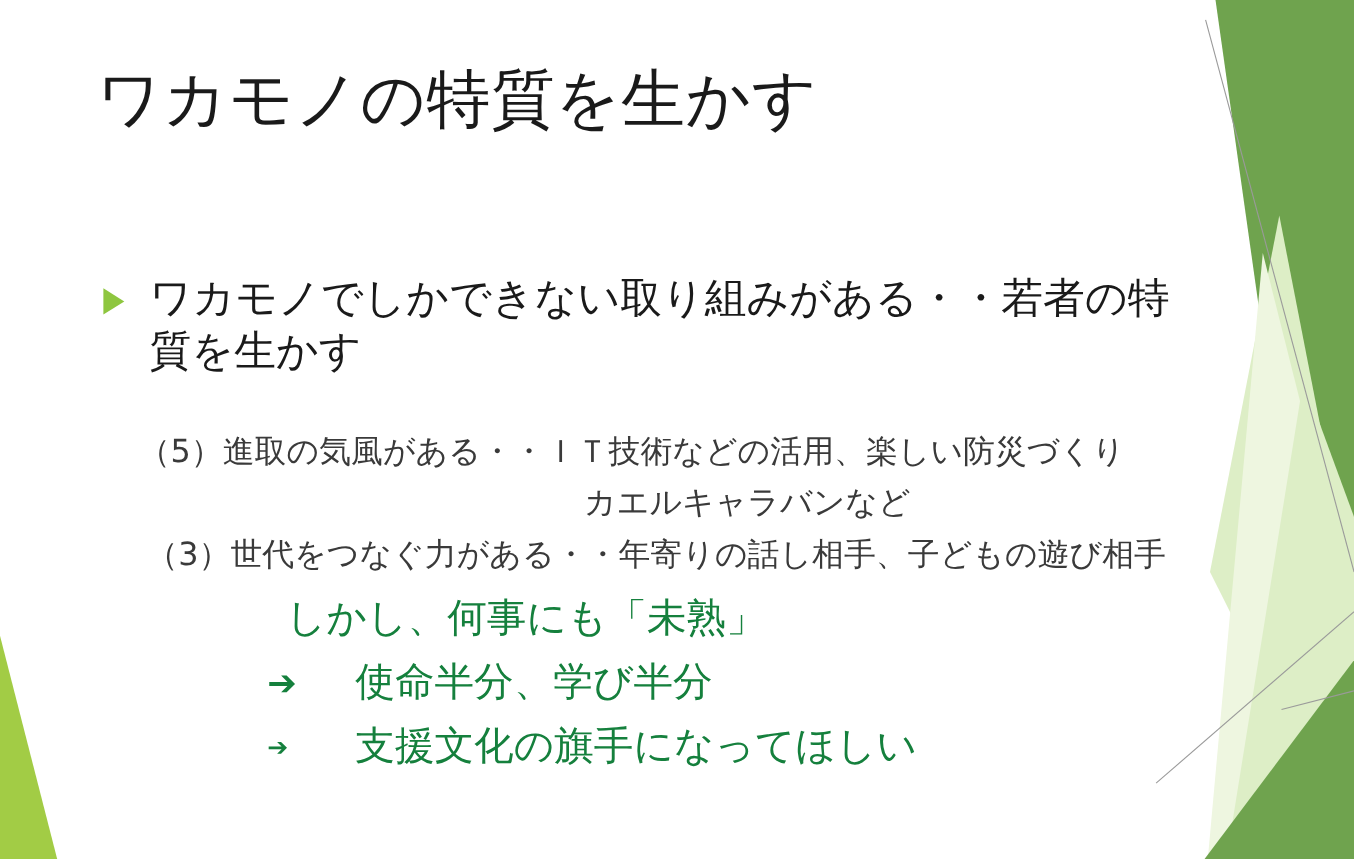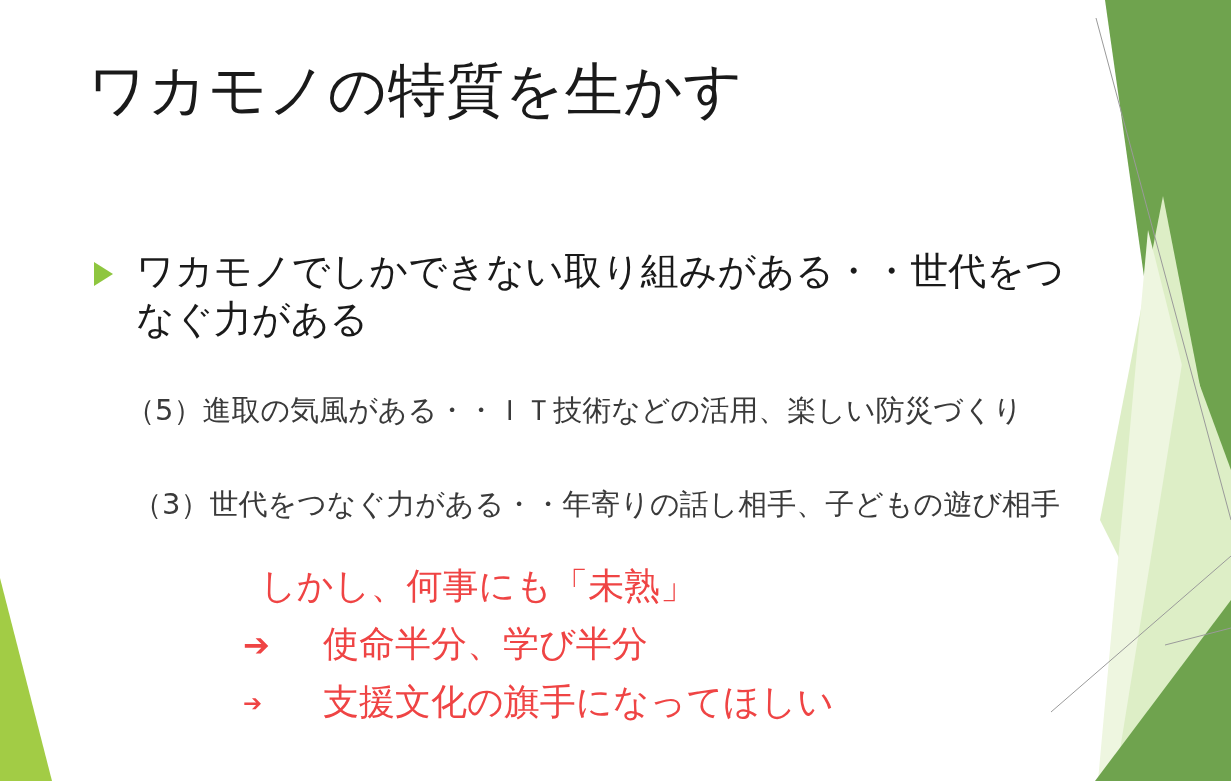--- a/index.html
+++ b/index.html
@@ -69,23 +69,22 @@
     line-height: 1.0;
     color: #3a3a3a;
   }
   .l1 { position: absolute; left: 38px;  top: 100px; }
   .l2 { position: absolute; left: 38px;  top: 148px; }
   .l3 { position: absolute; left: 443px; top: 194px; }
   .l4 { position: absolute; left: 28px;  top: 242px; margin-left: 17px; }
 
   .green-line {
     position: absolute;
-    color: #ef4444;
+    color: #15803d;
     white-space: nowrap;
-    margin-top: 24px;
   }
   .g1 {
     left: 172px;
     top: 290px;
     font-size: 36px;
   }
   .g2 {
     left: 155px;
     top: 348px;
     font-size: 36px;
@@ -125,24 +124,25 @@
     <line x1="1051" y1="712" x2="1231" y2="556" stroke="#9a9a9a" stroke-width="1"></line>
     <line x1="1165" y1="645" x2="1231" y2="628" stroke="#9a9a9a" stroke-width="1"></line>
   </svg>
 
   <div class="title">ワカモノの特質を生かす</div>
 
   <div class="body-block">
 
     <div class="bullet-row">
       <span class="bullet-marker"></span>
-      <span class="bullet-text">ワカモノでしかできない取り組みがある・・世代をつなぐ力がある</span>
+      <span class="bullet-text">ワカモノでしかできない取り組みがある・・若者の特質を生かす</span>
     </div>
 
     <span class="sub-line l2">（5）進取の気風がある・・ＩＴ技術などの活用、楽しい防災づくり</span>
+    <span class="sub-line l3">カエルキャラバンなど</span>
     <span class="sub-line l4">（3）世代をつなぐ力がある・・年寄りの話し相手、子どもの遊び相手</span>
 
     <div class="green-line g1">
       <span>しかし、何事にも「未熟」</span>
     </div>
 
     <div class="green-line g2">
       <span class="arrow-glyph">➔</span><span>使命半分、学び半分</span>
     </div>
 

